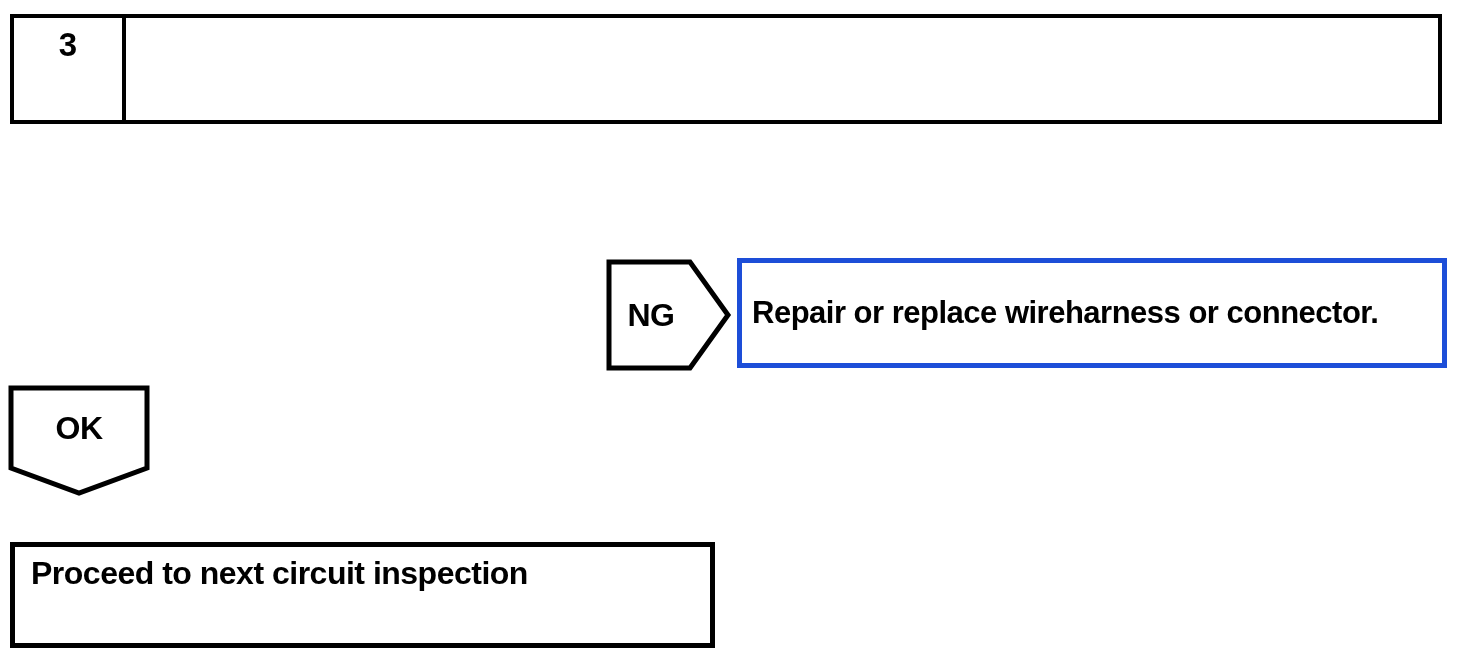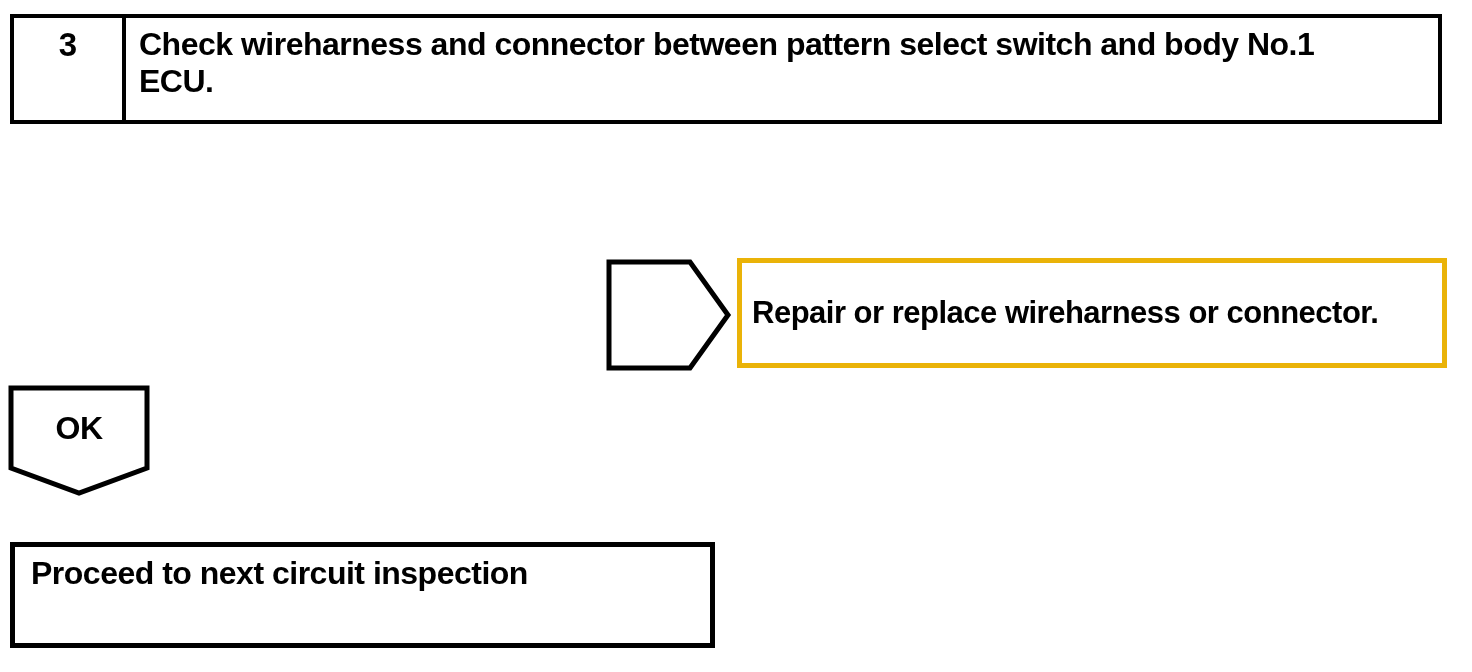--- a/index.html
+++ b/index.html
@@ -60,21 +60,21 @@
     letter-spacing: -0.5px;
   }
   .ng-label { left: 609px; top: 262px; width: 84px; height: 106px; }
   .ok-label { left: 11px;  top: 388px; width: 136px; height: 80px; align-items: center; }
 
   
   .repair-box {
     position: absolute;
     left: 737px; top: 258px;
     width: 710px; height: 110px;
-    border: 5px solid #eab308;
+    border: 5px solid #1d4ed8;
     display: flex;
     align-items: center;
     padding-left: 10px;
     background: #fff;
   }
   .repair-text {
     font-size: 31px;
     letter-spacing: -0.5px;
     white-space: nowrap;
   }
@@ -98,31 +98,30 @@
 </style>
 </head>
 <body>
 
 <div class="canvas">
 
   <div class="step-box">
     <div class="step-number-cell">
       <span>3</span>
     </div>
-    <div class="step-text-cell">
-      <div class="step-line">Check wireharness and connector between pattern select switch and body No.1</div>
-      <div class="step-line">ECU.</div>
-    </div>
   </div>
 
   <svg class="shape-layer" width="1472" height="672" viewBox="0 0 1472 672" xmlns="http://www.w3.org/2000/svg">
     <polygon points="609,262 690,262 728,315 690,368 609,368" fill="#ffffff" stroke="#000000" stroke-width="5"></polygon>
     <polygon points="11,388 147,388 147,468 79,493 11,468" fill="#ffffff" stroke="#000000" stroke-width="5"></polygon>
   </svg>
 
+  <div class="connector-label ng-label">
+    <span>NG</span>
+  </div>
 
   <div class="connector-label ok-label">
     <span>OK</span>
   </div>
 
   <div class="repair-box">
     <span class="repair-text">Repair or replace wireharness or connector.</span>
   </div>
 
   <div class="proceed-box">

